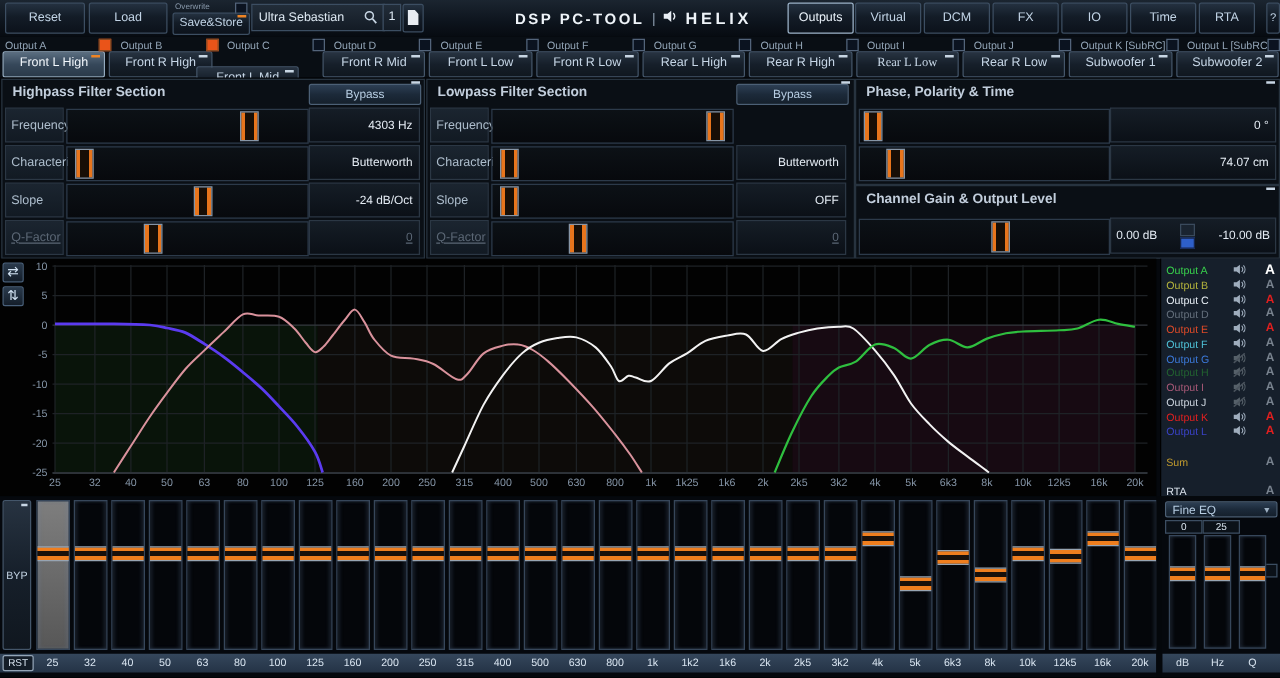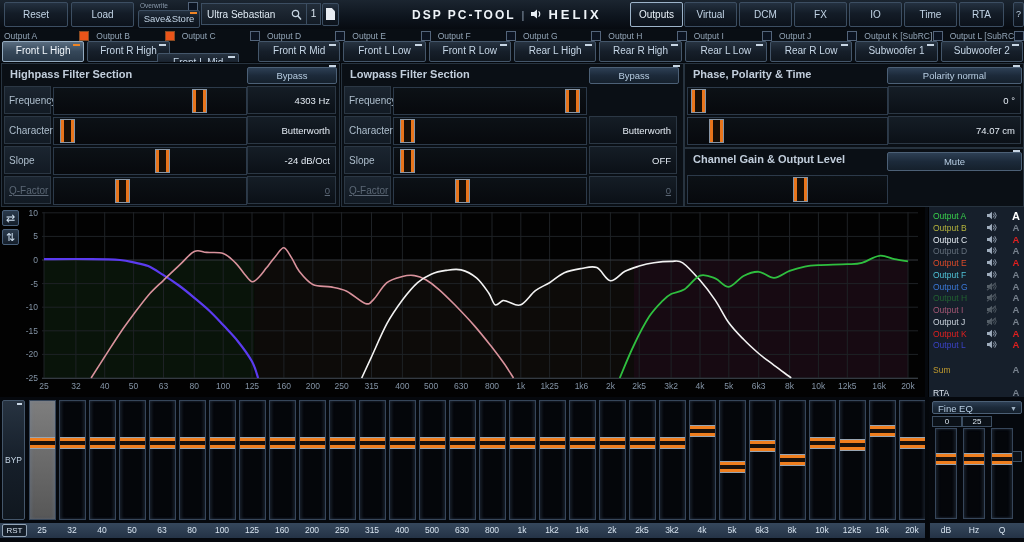--- a/index.html
+++ b/index.html
@@ -134,21 +134,21 @@
       <div class="cb" style="position: absolute; left: 420.667px; top: 2px; width: 8px; height: 8px;"></div>
       <div class="tabbtn" style="position: absolute; left: 428.667px; top: 12px; width: 80.3333px; height: 19px;">Front R Low<div class="dash"></div></div>
       <div class="chanlab" style="left: 523px;">Output G</div>
       <div class="cb" style="position: absolute; left: 506px; top: 2px; width: 8px; height: 8px;"></div>
       <div class="tabbtn" style="position: absolute; left: 514px; top: 12px; width: 80.3333px; height: 19px;">Rear L High<div class="dash"></div></div>
       <div class="chanlab" style="left: 608.333px;">Output H</div>
       <div class="cb" style="position: absolute; left: 591.333px; top: 2px; width: 8px; height: 8px;"></div>
       <div class="tabbtn" style="position: absolute; left: 599.333px; top: 12px; width: 80.3333px; height: 19px;">Rear R High<div class="dash"></div></div>
       <div class="chanlab" style="left: 693.667px;">Output I</div>
       <div class="cb" style="position: absolute; left: 676.667px; top: 2px; width: 8px; height: 8px;"></div>
-      <div class="tabbtn" style="position: absolute; left: 684.667px; top: 12px; width: 80.3333px; height: 19px;">Rear L Low<div class="dash"></div></div>
+      <div class="tabbtn" style="position: absolute; left: 684.667px; top: 12px; width: 80.3333px; height: 19px; font-family: Liberation Serif, serif;">Rear L Low<div class="dash"></div></div>
       <div class="chanlab" style="left: 779px;">Output J</div>
       <div class="cb" style="position: absolute; left: 762px; top: 2px; width: 8px; height: 8px;"></div>
       <div class="tabbtn" style="position: absolute; left: 770px; top: 12px; width: 80.3333px; height: 19px;">Rear R Low<div class="dash"></div></div>
       <div class="chanlab" style="left: 864.333px;">Output K [SubRC]</div>
       <div class="cb" style="position: absolute; left: 847.333px; top: 2px; width: 8px; height: 8px;"></div>
       <div class="tabbtn" style="position: absolute; left: 855.333px; top: 12px; width: 80.3333px; height: 19px;">Subwoofer 1<div class="dash"></div></div>
       <div class="chanlab" style="left: 949.667px;">Output L [SubRC]</div>
       <div class="cb" style="position: absolute; left: 932.667px; top: 2px; width: 8px; height: 8px;"></div>
       <div class="tabbtn" style="position: absolute; left: 940.667px; top: 12px; width: 80.3333px; height: 19px;">Subwoofer 2<div class="dash"></div></div>
       <div class="cb" style="position: absolute; left: 1014px; top: 2px; width: 8px; height: 8px;"></div>
@@ -199,38 +199,44 @@
         </div>
         <div class="fvalue" style="position: absolute; left: 247px; top: 82px; width: 88px; height: 28px;">OFF</div>
         <div class="flabel dis" style="position: absolute; left: 2px; top: 112px; width: 47px; height: 28px;">Q-Factor</div>
         <div class="ftrack" style="position: absolute; left: 51px; top: 113px; width: 192px; height: 26px;">
           <div class="fhandle" style="position: absolute; left: 61px; top: 1px; width: 13px; height: 22px;"></div>
         </div>
         <div class="fvalue dis" style="position: absolute; left: 247px; top: 112px; width: 88px; height: 28px;">0</div>
       </div>
     <div class="panel" id="ph-panel" style="left:684px;top:1px;width:338px;height:83px;">
       <span class="ptitle">Phase, Polarity &amp; Time</span>
-      <div class="pbtn" style="left:202px;top:3px;width:133px;height:15px;line-height:15px;">Polarity normal</div>
       <span class="dash" style="right:3px;top:1px;"></span>
     <div class="ftrack" style="position: absolute; left: 2px; top: 23px; width: 199px; height: 26px;">
           <div class="fhandle" style="position: absolute; left: 3px; top: 1px; width: 13px; height: 22px;"></div>
         </div>
         <div class="fvalue" style="position: absolute; left: 203px; top: 22px; width: 133px; height: 28px;">0 °</div>
         <div class="ftrack" style="position: absolute; left: 2px; top: 53px; width: 199px; height: 26px;">
           <div class="fhandle" style="position: absolute; left: 21px; top: 1px; width: 13px; height: 22px;"></div>
         </div>
         <div class="fvalue" style="position: absolute; left: 203px; top: 52px; width: 133px; height: 28px;">74.07 cm</div>
       </div>
     <div class="panel" id="gn-panel" style="left:684px;top:86px;width:338px;height:57px;">
       <span class="ptitle">Channel Gain &amp; Output Level</span>
-      <div class="pbtn" style="left:202px;top:3px;width:133px;height:17px;line-height:17px;">Mute</div>
       <span class="dash" style="right:3px;top:1px;"></span>
       <div class="ftrack" id="gain-track" style="left:2px;top:26px;width:199px;height:27px;">
           <div class="fhandle" style="position: absolute; left: 105px; top: 1px; width: 13px; height: 23px;"></div>
         </div>
+      <div class="fvalue" id="gain-value" style="left:203px;top:25px;width:133px;height:29px;justify-content:space-between;padding:0 4px;">
+        <span>0.00 dB</span>
+        <span id="gain-ind" style="display:inline-block;">
+            <div style="width:10px;height:8px;background:#1a2430;border:1px solid #3a4a5c;"></div>
+            <div style="width:10px;height:7px;background:#2e5fc8;border:1px solid #16254a;margin-top:1px;"></div>
+          </span>
+        <span>-10.00 dB</span>
+      </div>
     </div>
   </div>
 
   <div id="graph">
     <svg id="chart-svg" width="925" height="190">
         <defs>
           <clipPath id="pc">
             <rect x="42" y="4" width="876" height="167.6"></rect>
           </clipPath>
         </defs>

